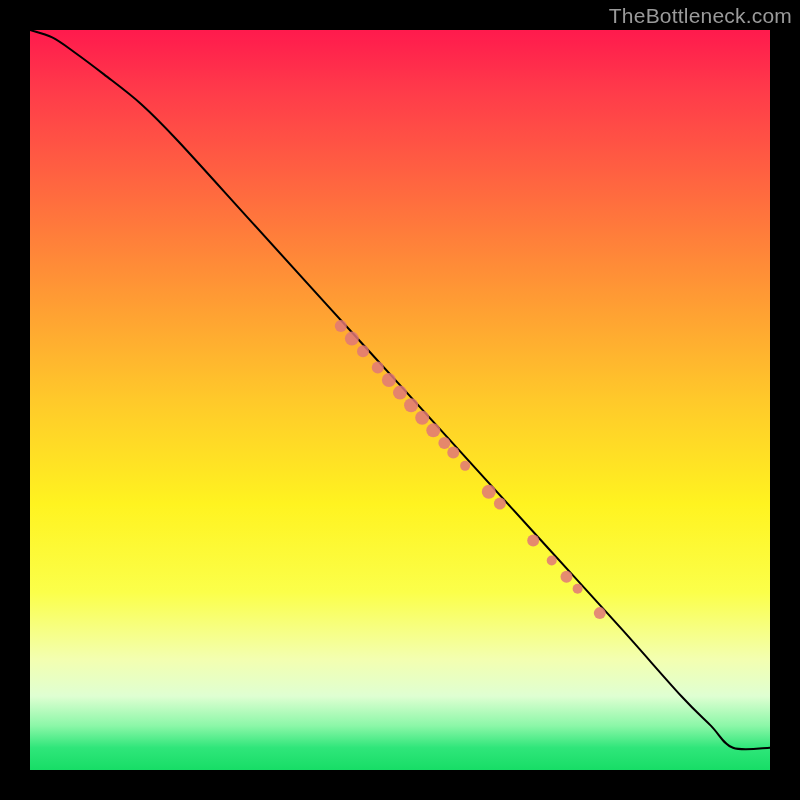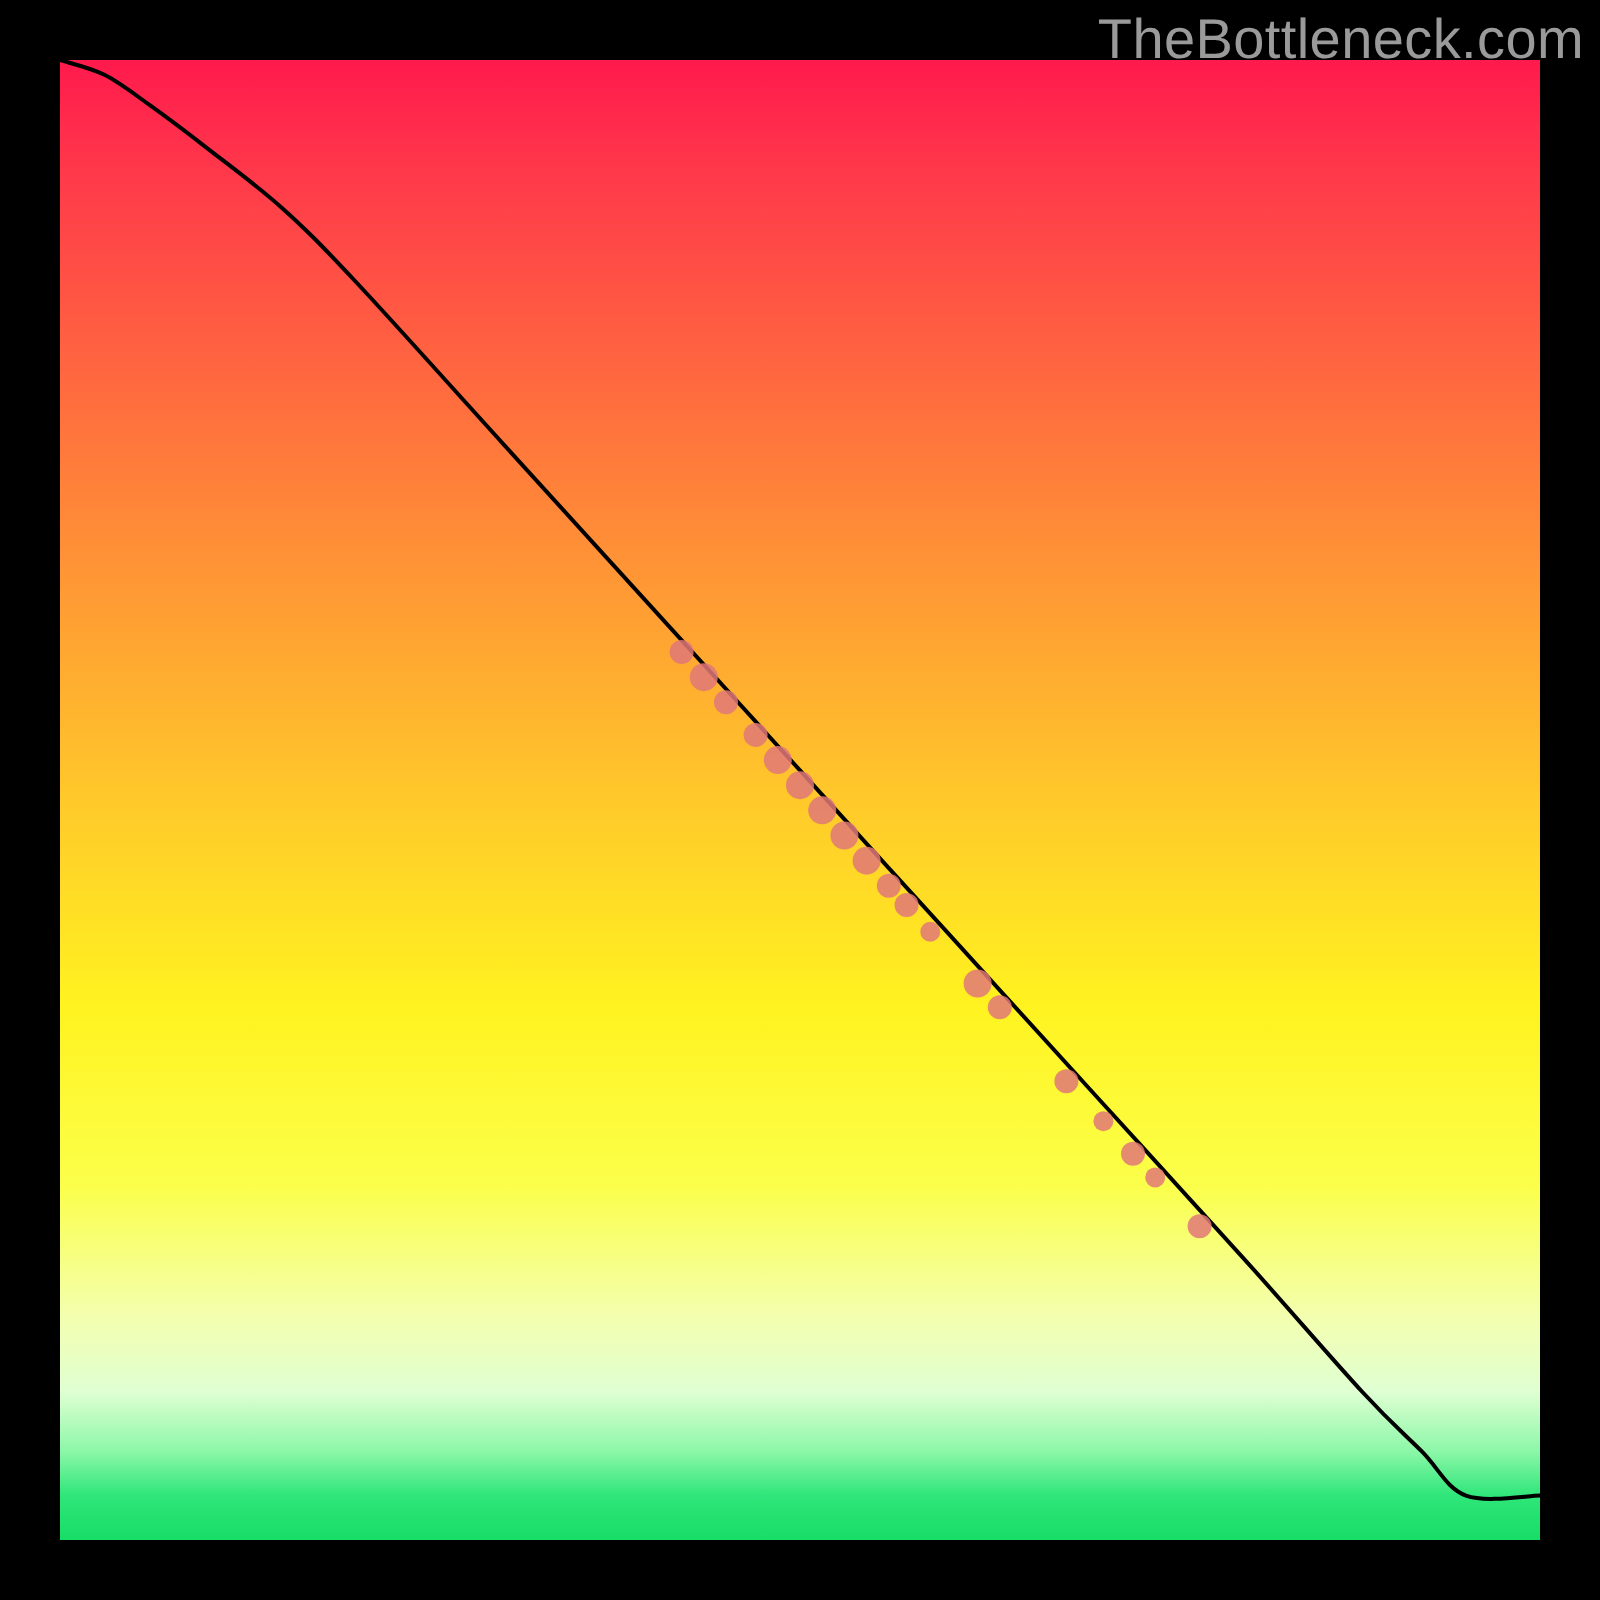--- a/index.html
+++ b/index.html
@@ -44,21 +44,21 @@
     left: 0;
     top: 0;
     width: 740px;
     height: 740px;
   }
   .watermark {
     position: absolute;
     top: 4px;
     right: 8px;
     color: #9a9a9a;
-    font-size: 28px;
+    font-size: 21px;
     font-weight: 500;
     letter-spacing: 0.2px;
     user-select: none;
   }
 </style>
 </head>
 <body>
 
 <div class="stage">
   <div class="plot">

